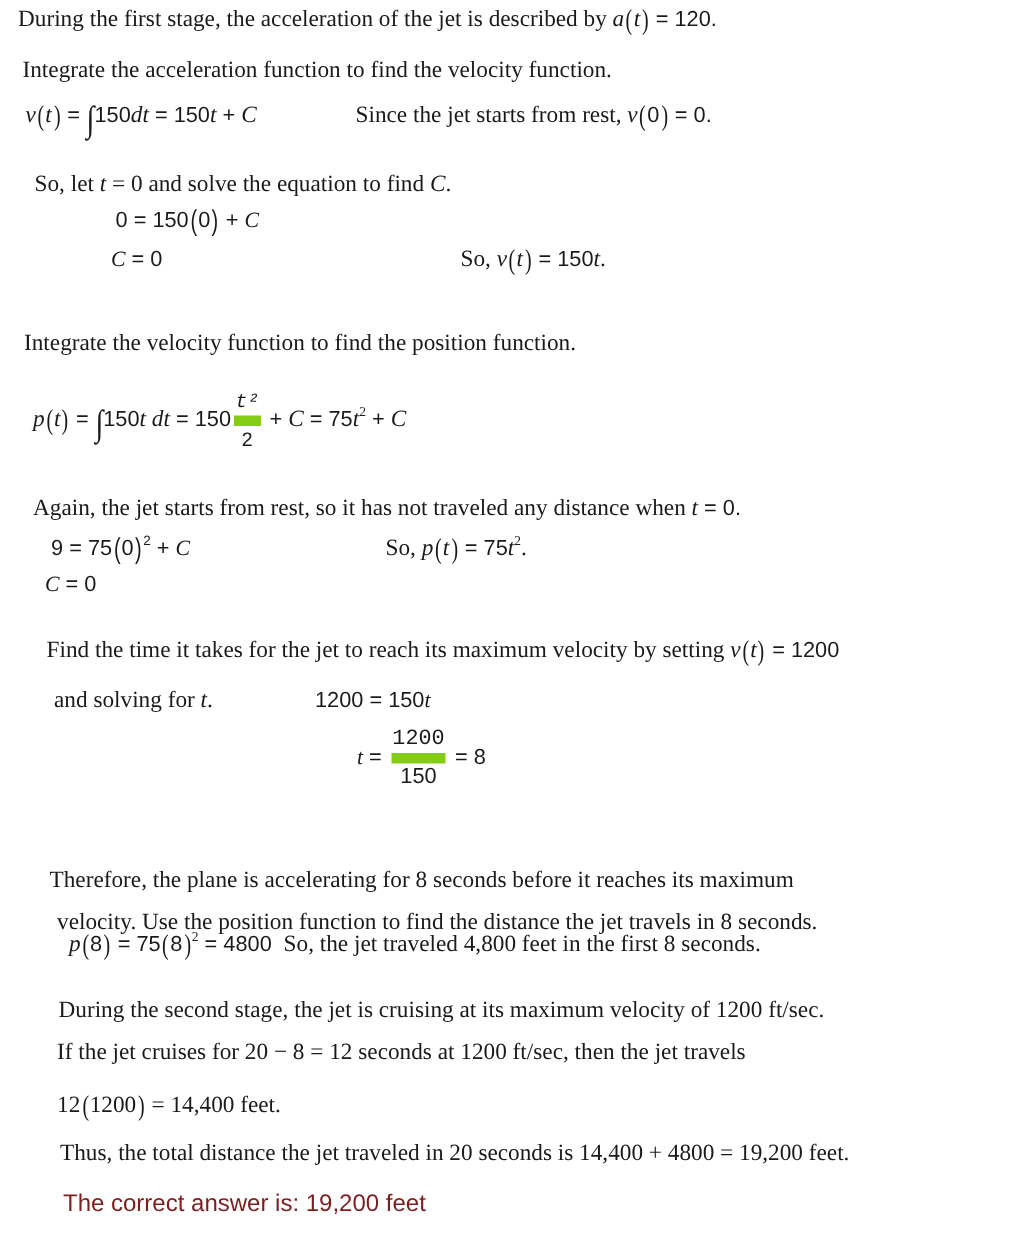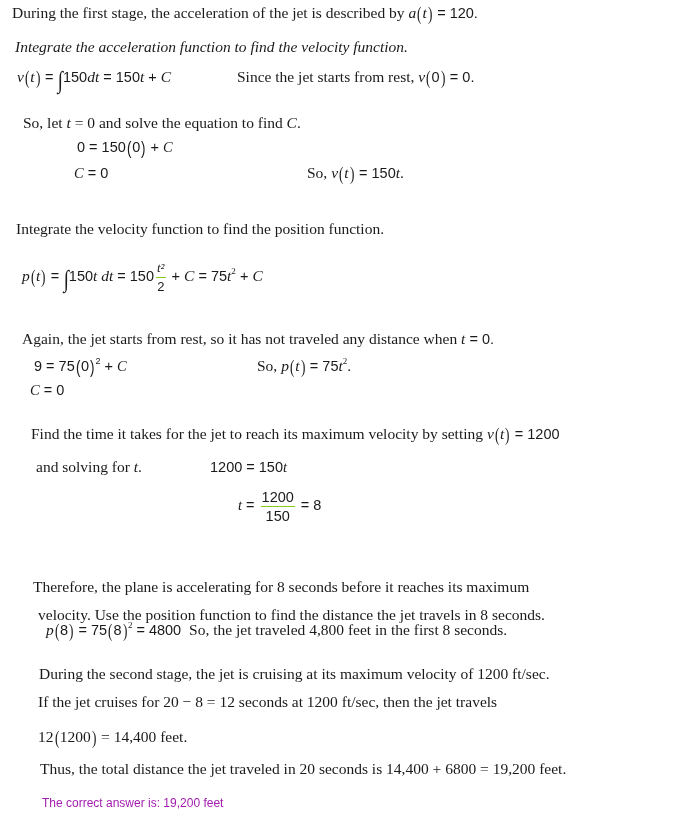--- a/index.html
+++ b/index.html
@@ -5,34 +5,34 @@
   html, body { margin:0; padding:0; background:#ffffff; }
   body { width:682px; height:831px; position:relative; overflow:hidden;
          font-family:"Liberation Serif", serif; color:#1a1a1a; }
   .line { position:absolute; white-space:nowrap; font-size:15.5px; line-height:20px; }
   .m { font-family:"Liberation Sans", sans-serif; font-size:14.5px; }
   .i { font-style:italic; font-family:"Liberation Serif", serif; }
   .paren { font-size:19px; font-weight:100; display:inline-block; transform:scaleX(0.7); vertical-align:-2px; }
   .integral { font-size:24px; display:inline-block; vertical-align:-6px; transform:scaleX(0.8); margin-right:-1px; }
   sup { font-size:9px; vertical-align:7px; line-height:0; }
   .frac { display:inline-block; vertical-align:middle; text-align:center; margin:0 2px; }
-  .frac .num { display:block; border-bottom:1px solid #84cc16; padding:0 1px; line-height:18px; }
+  .frac .num { display:block; border-bottom:7px solid #84cc16; padding:0 1px; line-height:18px;font-family:Liberation Mono, monospace; }
   .frac .den { display:block; line-height:18px; }
-  .answer { font-family:"Liberation Sans", sans-serif; font-size:12px; color:#a21caf; }
+  .answer { font-family:"Liberation Sans", sans-serif; font-size:16px; color:#7f1d1d; }
 </style>
 </head>
 <body>
 
 <div>
 
   <div class="line" style="left:12px;top:3px;">
     <span>During the first stage, the acceleration of the jet is described by </span><span class="i">a</span><span class="paren">(</span><span class="i">t</span><span class="paren">)</span><span class="m"> = 120.</span>
   </div>
 
-  <div class="line" style="left:15px;top:37px;font-style:italic;">
+  <div class="line" style="left:15px;top:37px;">
     <span>Integrate the acceleration function to  find the velocity function.</span>
   </div>
 
   <div class="line" style="left:17px;top:67px;">
     <span class="i">v</span><span class="paren">(</span><span class="i">t</span><span class="paren">)</span><span class="m"> = </span><span class="integral">∫</span><span class="m">150</span><span class="i">dt</span><span class="m"> = 150</span><span class="i">t</span><span class="m"> + </span><span class="i">C</span>
   </div>
   <div class="line" style="left:237px;top:67px;">
     <span>Since the jet starts from rest, </span><span class="i">v</span><span class="paren">(</span><span class="m">0</span><span class="paren">)</span><span class="m"> = 0.</span>
   </div>
 
@@ -98,19 +98,19 @@
   <div class="line" style="left:39px;top:664px;font-family:Liberation Serif, serif;">
     <span>During the second stage, the jet is cruising at  its maximum velocity of 1200 ft/sec.</span>
   </div>
   <div class="line" style="left:38px;top:692px;">
     <span>If the  jet cruises for 20 − 8 = 12 seconds at  1200 ft/sec, then the jet travels</span>
   </div>
   <div class="line" style="left:38px;top:727px;">
     <span>12</span><span class="paren">(</span><span>1200</span><span class="paren">)</span><span> = 14,400 feet.</span>
   </div>
   <div class="line" style="left:40px;top:759px;">
-    <span>Thus, the total distance the jet traveled  in 20 seconds is 14,400 + 6800 = 19,200 feet.</span>
+    <span>Thus, the total distance the jet traveled  in 20 seconds is 14,400 + 4800 = 19,200 feet.</span>
   </div>
 
   <div class="line answer" style="left:42px;top:793px;">
     <span>The correct answer is: 19,200 feet</span>
   </div>
 </div>
 
 </body></html>

